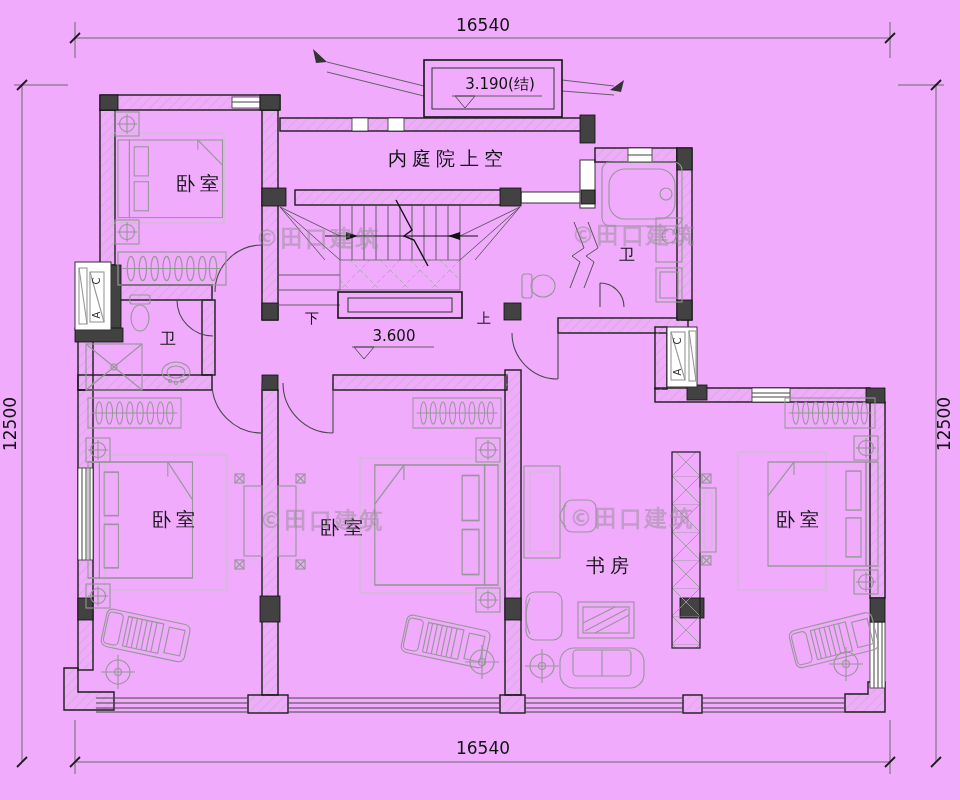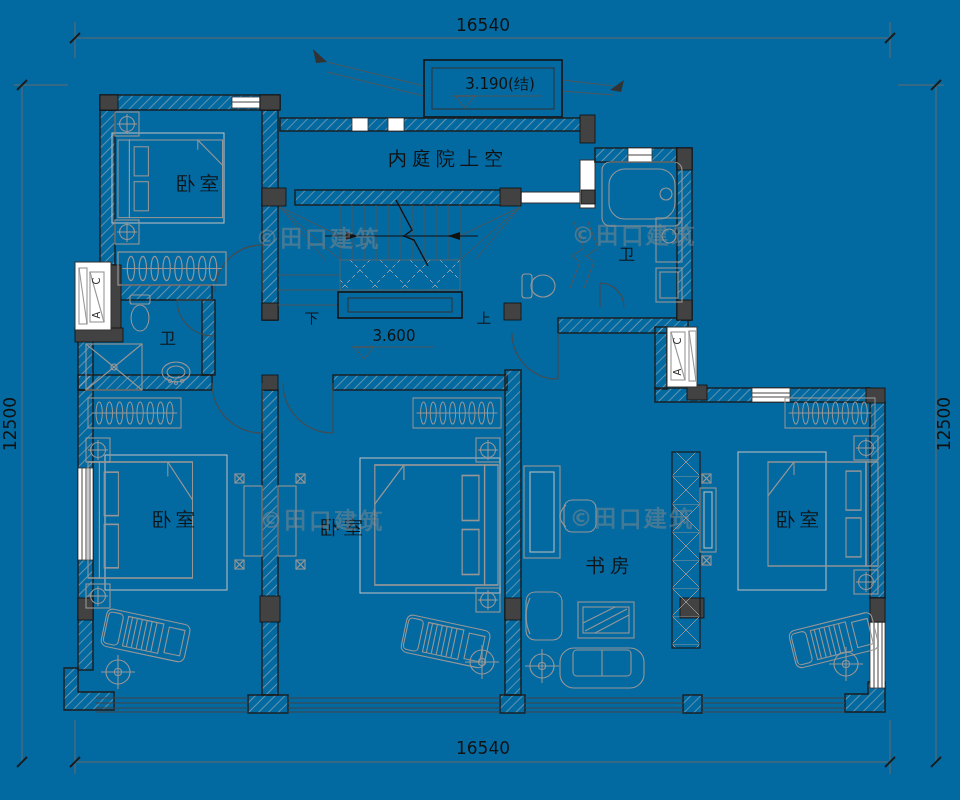--- a/index.html
+++ b/index.html
@@ -1,16 +1,16 @@
 <!DOCTYPE html>
 <html><head>
 <meta charset="utf-8">
 <style>
   html,body{margin:0;padding:0;background:#fff;}
-  .canvas{position:relative;width:960px;height:800px;background:#0369a1;overflow:hidden;}
+  .canvas{position:relative;width:960px;height:800px;background:#f0abfc;overflow:hidden;}
   svg{display:block;}
   .wall{fill:url(#hatch);stroke:#1c1c1c;stroke-width:1.4;}
   .thinwall{fill:#fff;stroke:#333;stroke-width:1;}
   .col{fill:#424242;stroke:#111;stroke-width:.8;}
   .win{stroke:#444;stroke-width:1;}
   .furn{fill:none;stroke:#979797;stroke-width:1.1;}
   .furn-light{fill:none;stroke:#c3c3c3;stroke-width:1;}
   .door{fill:none;stroke:#4a4a4a;stroke-width:1.1;}
   .stair{stroke:#555;stroke-width:.9;fill:none;}
   .hard{stroke:#151515;stroke-width:1.6;fill:none;}

